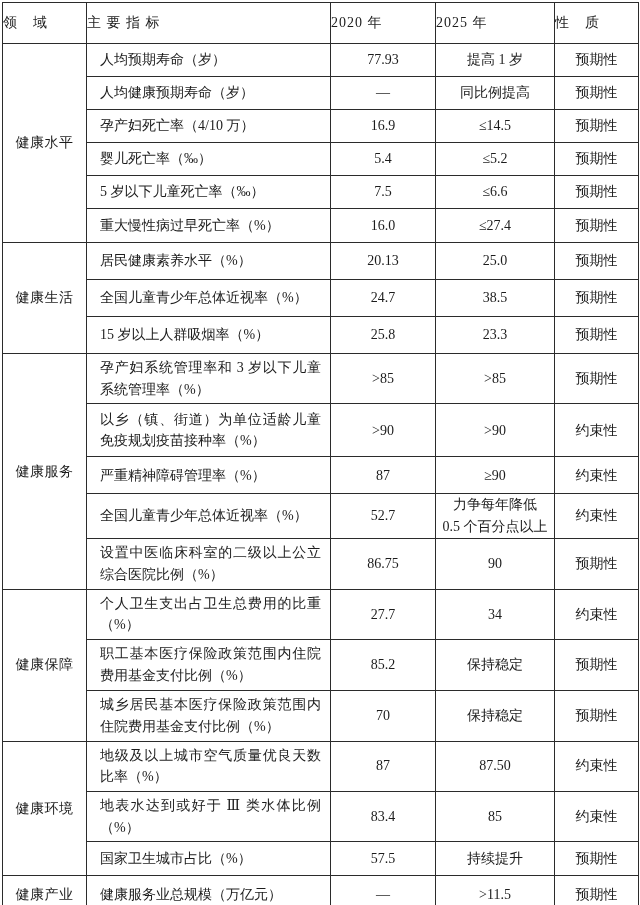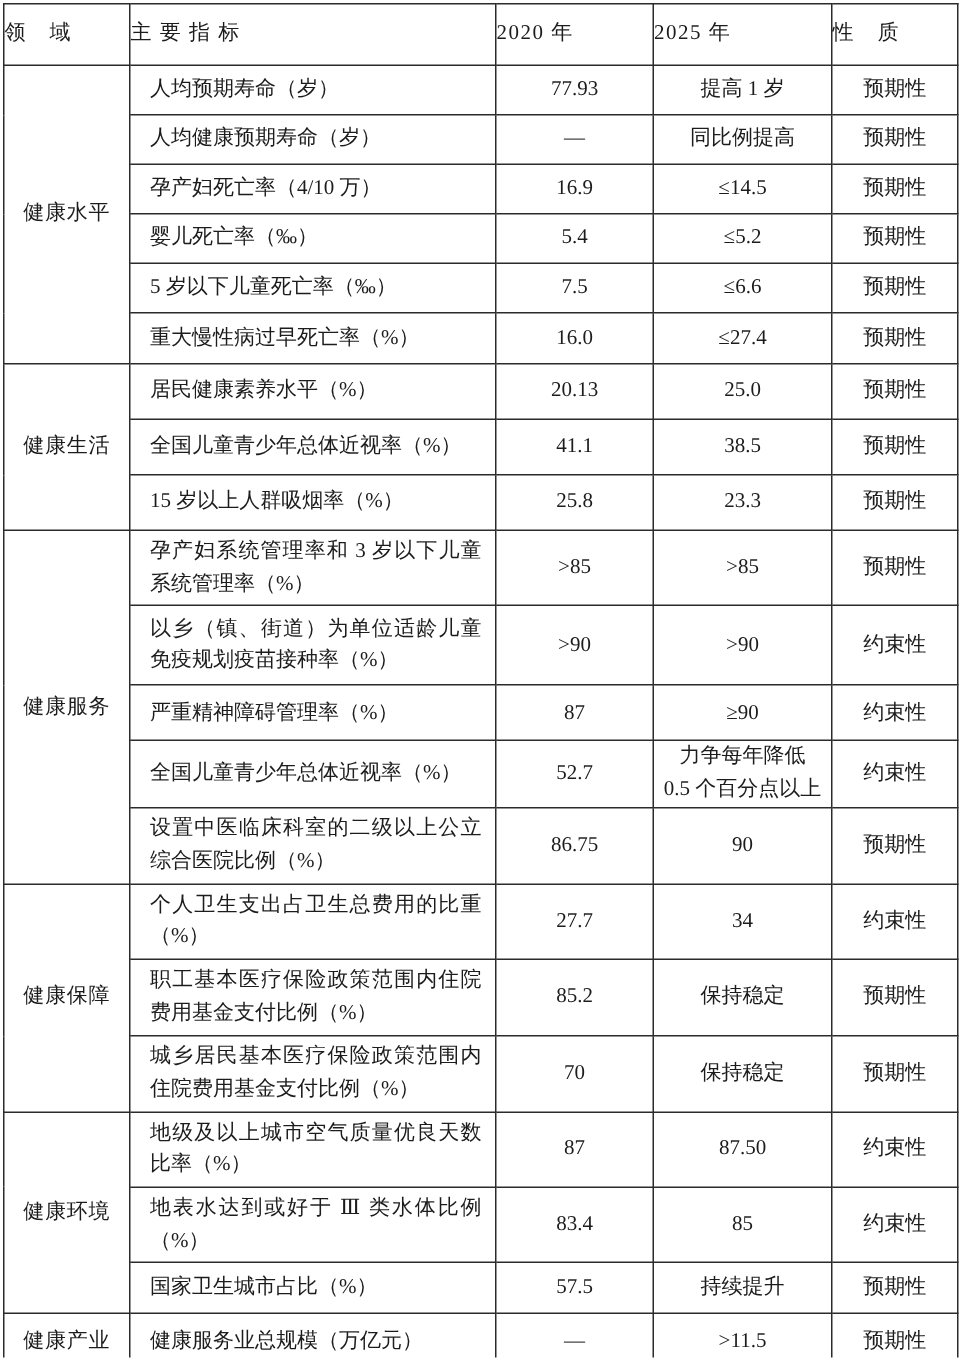--- a/index.html
+++ b/index.html
@@ -112,21 +112,21 @@
 
     <tr style="height:37px;">
       <td class="c-field" rowspan="3">健康生活</td>
       <td class="c-ind">居民健康素养水平（%）</td>
       <td class="c-val">20.13</td>
       <td class="c-val">25.0</td>
       <td class="c-nat">预期性</td>
     </tr>
     <tr style="height:37px;">
       <td class="c-ind">全国儿童青少年总体近视率（%）</td>
-      <td class="c-val">41.1</td>
+      <td class="c-val">24.7</td>
       <td class="c-val">38.5</td>
       <td class="c-nat">预期性</td>
     </tr>
     <tr style="height:37px;">
       <td class="c-ind">15 岁以上人群吸烟率（%）</td>
       <td class="c-val">25.8</td>
       <td class="c-val">23.3</td>
       <td class="c-nat">预期性</td>
     </tr>
 

